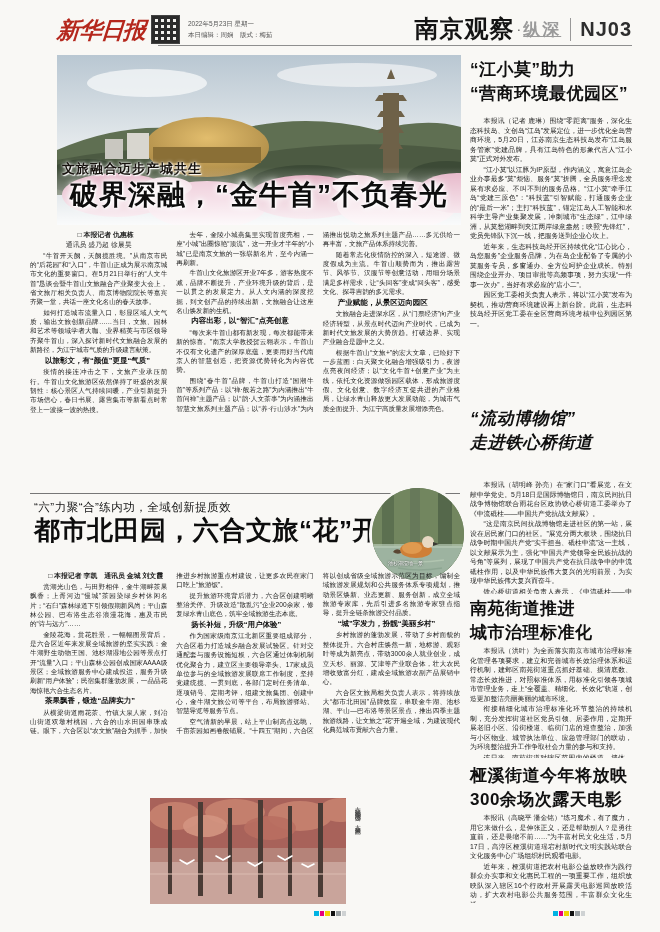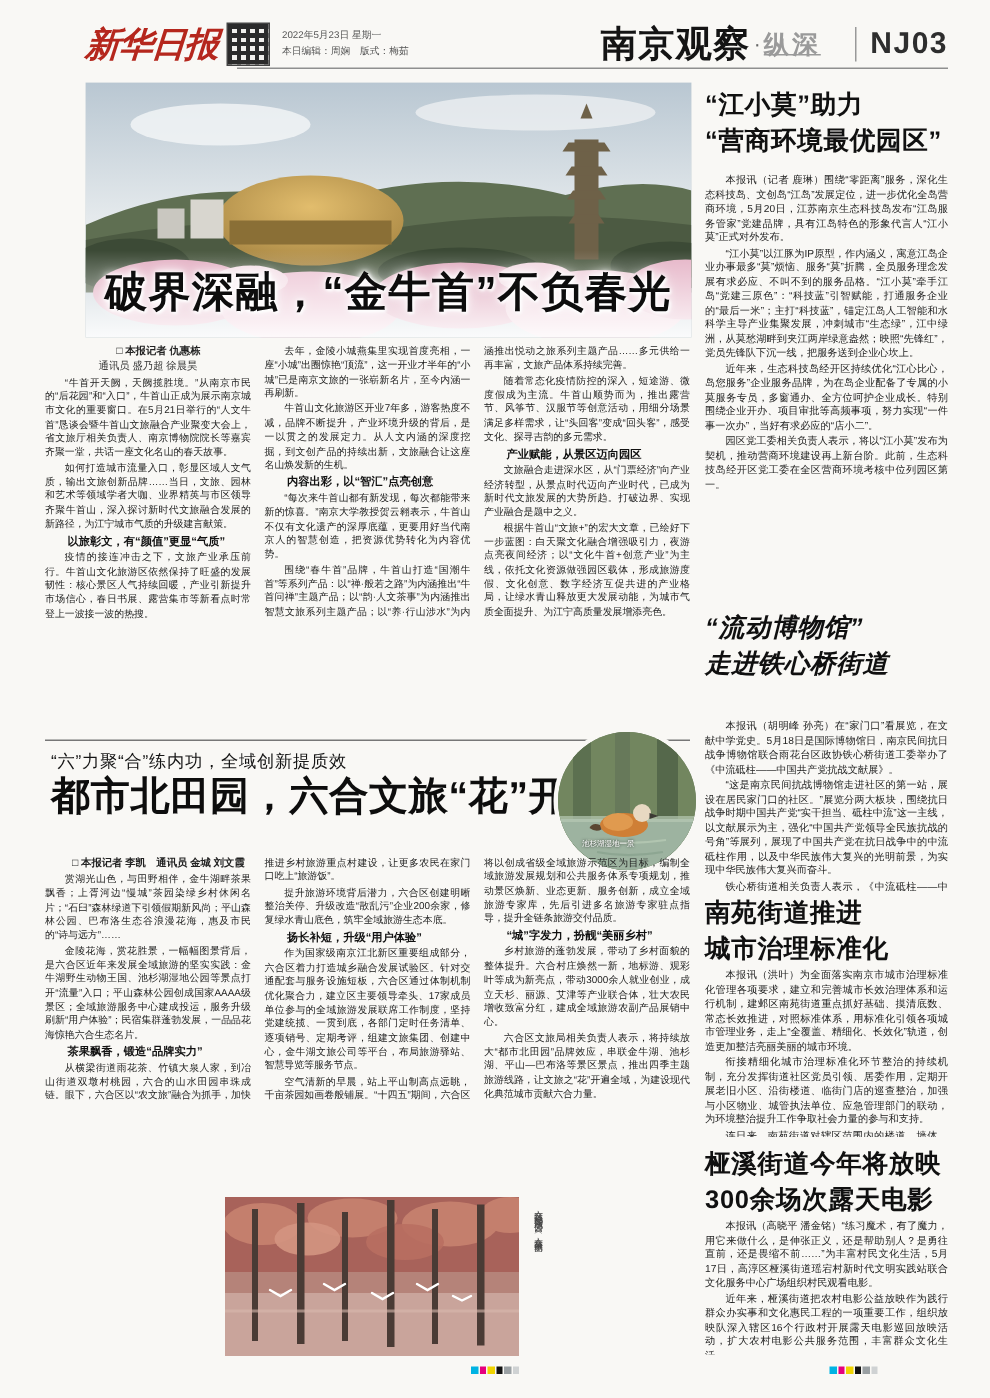--- a/index.html
+++ b/index.html
@@ -11,21 +11,21 @@
   .paper-logo{font-family:"DejaVu Serif",serif;font-weight:900;font-style:italic;font-size:23px;color:#b5271d;letter-spacing:-1px;line-height:1;transform:skewX(-4deg);}
   .qr{width:27px;height:27px;margin-left:6px;border:1px solid #444;
       background:
         repeating-linear-gradient(0deg,#2b2b2b 0 3px,transparent 3px 6px),
         repeating-linear-gradient(90deg,#2b2b2b 0 3px,#f2f1ee 3px 6px);}
   .mast-meta{margin-left:8px;font-size:6.5px;color:#555;line-height:1.7;}
   .mast-spacer{flex:1;}
   .sec-bold{font-size:24px;font-weight:900;color:#141414;letter-spacing:1px;}
   .sec-dot{font-size:14px;color:#666;margin:0 2px;}
   .sec-light{font-size:17px;font-weight:700;color:#9a9a9a;letter-spacing:2px;text-decoration:underline;}
-  .pageno{font-size:20px;font-weight:700;color:#2e2e2e;border-left:1px solid #999;margin-left:23px;padding-left:9px;letter-spacing:1px;}
+  .pageno{font-size:20px;font-weight:700;color:#2e2e2e;border-left:1px solid #999;margin-left:9px;padding-left:9px;letter-spacing:1px;}
   .mast-rule{position:absolute;top:45px;left:158px;right:28px;border-top:1px solid #8f8f8f;}
 
   
   .lead-photo{position:absolute;left:57px;top:55px;width:404px;height:170px;overflow:hidden;background:#cfd8dd;}
   .lead-kicker{position:absolute;left:62px;top:160px;font-size:13px;font-weight:900;color:#17120e;letter-spacing:1px;
      text-shadow:0 0 2px #fff,0 0 4px #fff,1px 1px 1px #fff;}
   .lead-headline{position:absolute;left:57px;top:176px;width:404px;text-align:center;font-size:28px;font-weight:900;color:#0d0d0d;letter-spacing:1px;
      text-shadow:0 0 3px #fff,0 0 6px #fff,0 0 10px #fff,1px 1px 2px #fff;}
 
   
@@ -127,20 +127,21 @@
         <ellipse cx="150" cy="150" rx="60" ry="24" fill="#ecc3d3"></ellipse>
         <ellipse cx="250" cy="142" rx="58" ry="22" fill="#e0a8bd"></ellipse>
         <ellipse cx="340" cy="150" rx="60" ry="25" fill="#efcdd9"></ellipse>
         <ellipse cx="400" cy="138" rx="40" ry="20" fill="#e5b3c6"></ellipse>
         <ellipse cx="110" cy="132" rx="25" ry="10" fill="#f4dde6"></ellipse>
         <ellipse cx="300" cy="130" rx="25" ry="10" fill="#f2d6e0"></ellipse>
       </g>
       <rect x="0" y="112" width="404" height="58" fill="url(#fade)"></rect>
     </svg>
   </div>
+  <div class="lead-kicker">文旅融合迈步产城共生</div>
   <div class="lead-headline">破界深融，“金牛首”不负春光</div>
 
   <div class="a1-body newsbody">
     <p class="byline"><span>□ 本报记者 仇惠栋</span><br><span class="light">通讯员 盛乃超 徐晨昊</span></p>
     <p>“牛首开天阙，天阙揽胜境。”从南京市民的“后花园”和“入口”，牛首山正成为展示南京城市文化的重要窗口。在5月21日举行的“人文牛首”恳谈会暨牛首山文旅融合产业聚变大会上，省文旅厅相关负责人、南京博物院院长等嘉宾齐聚一堂，共话一座文化名山的春天故事。</p>
     <p>如何打造城市流量入口，彰显区域人文气质，输出文旅创新品牌……当日，文旅、园林和艺术等领域学者大咖、业界精英与市区领导齐聚牛首山，深入探讨新时代文旅融合发展的新路径，为江宁城市气质的升级建言献策。</p>
     <p class="subhead">以旅彰文，有“颜值”更显“气质”</p>
     <p>疫情的接连冲击之下，文旅产业承压前行。牛首山文化旅游区依然保持了旺盛的发展韧性：核心景区人气持续回暖，产业引新提升市场信心，春日书展、露营集市等新看点时常登上一波接一波的热搜。</p>
     <p>去年，金陵小城燕集里实现首度亮相，一座“小城”出圈惊艳“顶流”，这一开业才半年的“小城”已是南京文旅的一张崭新名片，至今内涵一再刷新。</p>
     <p>牛首山文化旅游区开业7年多，游客热度不减，品牌不断提升，产业环境升级的背后，是一以贯之的发展定力。从人文内涵的深度挖掘，到文创产品的持续出新，文旅融合让这座名山焕发新的生机。</p>

